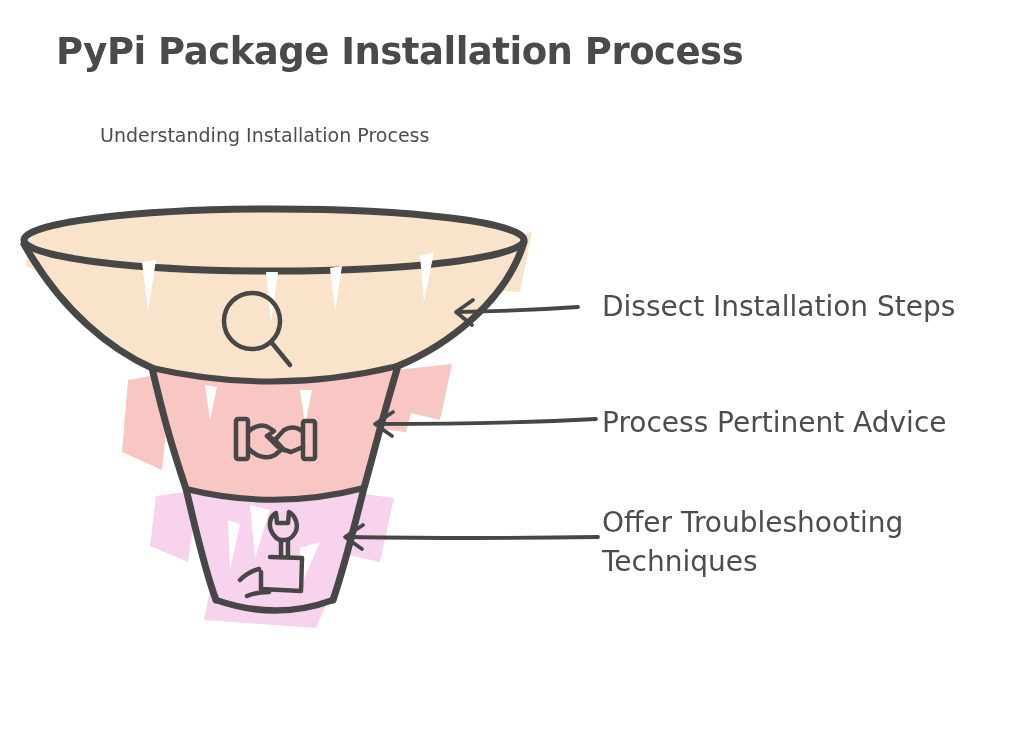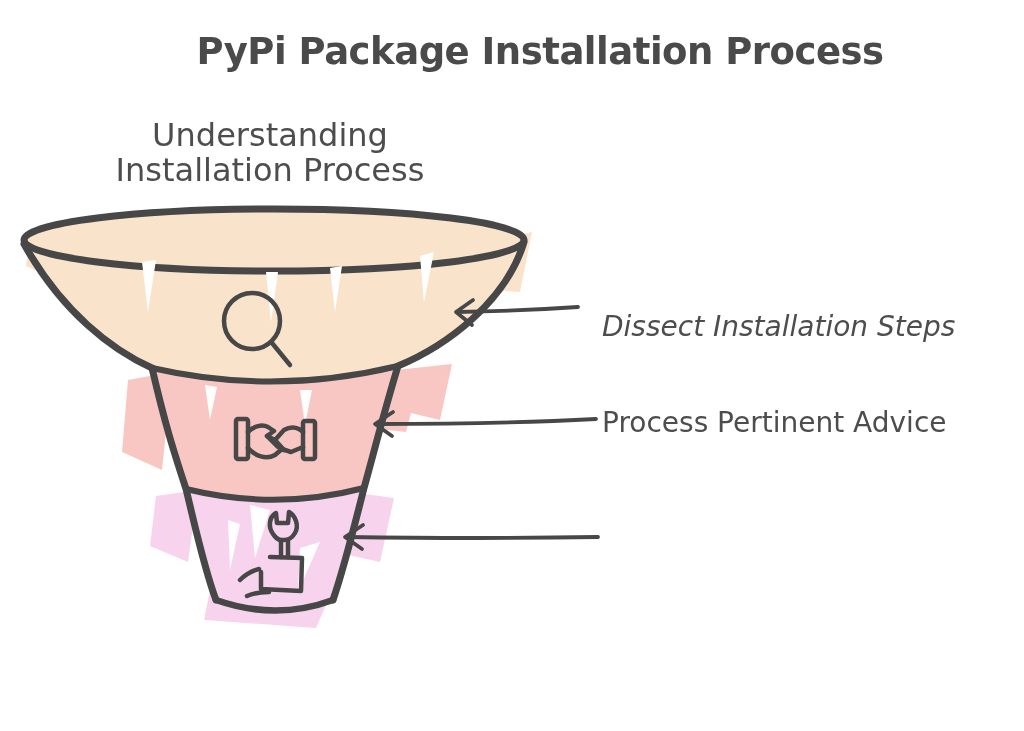--- a/index.html
+++ b/index.html
@@ -9,50 +9,48 @@
     height: 731px;
     background: #ffffff;
     overflow: hidden;
     font-family: "DejaVu Sans", sans-serif;
     color: #4d4d4d;
   }
   .diagram-svg { position: absolute; left: 0; top: 0; }
   .page-title {
     position: absolute;
     left: 56px; right: 0; top: 30px;
-    text-align: center;
     font-size: 37px;
     font-weight: bold;
     letter-spacing: -0.5px;
     color: #4a4a4a;
   }
   .funnel-top-label {
     position: absolute;
     left: 100px; top: 118px; width: 340px;
-    text-align: center;
-    font-size: 32px;
+    font-size: 19px;
     line-height: 35px;
     font-weight: 500;
   }
   .funnel-bottom-label {
     position: absolute;
     left: 48px; top: 640px; width: 440px;
     text-align: center;
     font-size: 27px;
     line-height: 36px;
     font-weight: 500;
   }
   .stage-label {
     position: absolute;
     left: 602px;
     font-size: 28px;
     font-weight: 500;
     white-space: nowrap;
   }
-  .stage-label-1 { top: 310px; font-style: italic; }
+  .stage-label-1 { top: 290px; }
   .stage-label-2 { top: 406px; }
   .stage-label-3 { top: 503px; width: 380px; line-height: 39px; white-space: normal; }
 </style>
 </head>
 <body>
 
 <div class="canvas">
 
   <svg class="diagram-svg" width="1024" height="731" viewBox="0 0 1024 731">
 
@@ -132,15 +130,16 @@
   </svg>
 
   <div class="page-title">PyPi Package Installation Process</div>
 
   <div class="funnel-top-label">Understanding Installation Process</div>
 
   <div class="stage-label stage-label-1">Dissect Installation Steps</div>
 
   <div class="stage-label stage-label-2">Process Pertinent Advice</div>
 
+  <div class="stage-label stage-label-3">Offer Troubleshooting Techniques</div>
 
 
 </div>
 
 </body></html>

